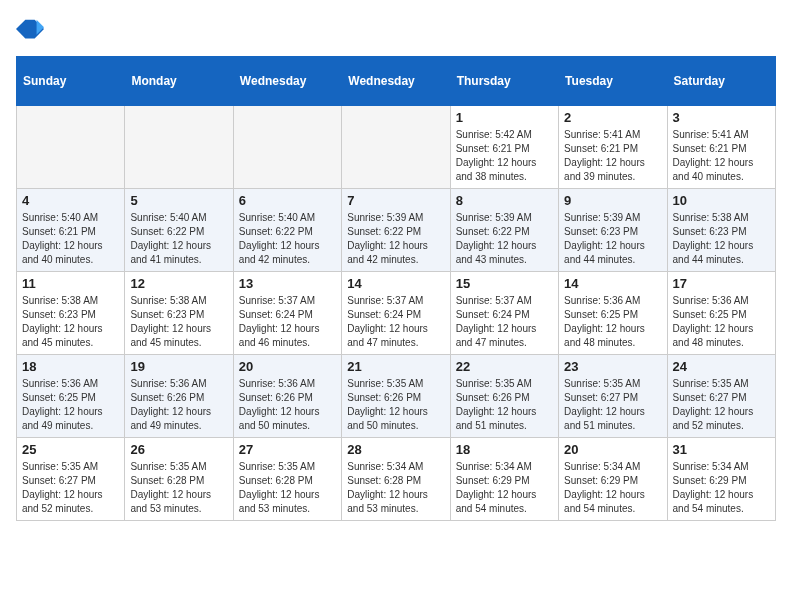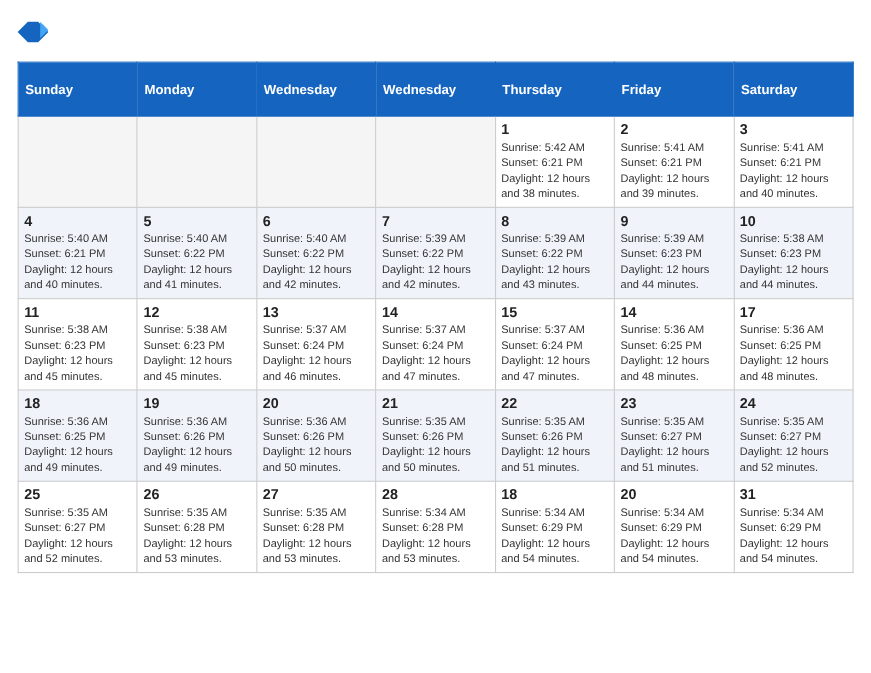--- a/index.html
+++ b/index.html
@@ -112,21 +112,21 @@
 </div>
 
 <table class="calendar">
   <thead>
     <tr>
     <th>Sunday</th>
         <th>Monday</th>
         <th>Wednesday</th>
         <th>Wednesday</th>
         <th>Thursday</th>
-        <th>Friday</th>
+        <th>Tuesday</th>
         <th>Saturday</th>
       </tr>
   </thead>
   <tbody id="calendar-body">
   <tr>
         <td class="empty"></td>
         <td class="empty"></td>
         <td class="empty"></td>
         <td class="empty"></td>
         <td>

